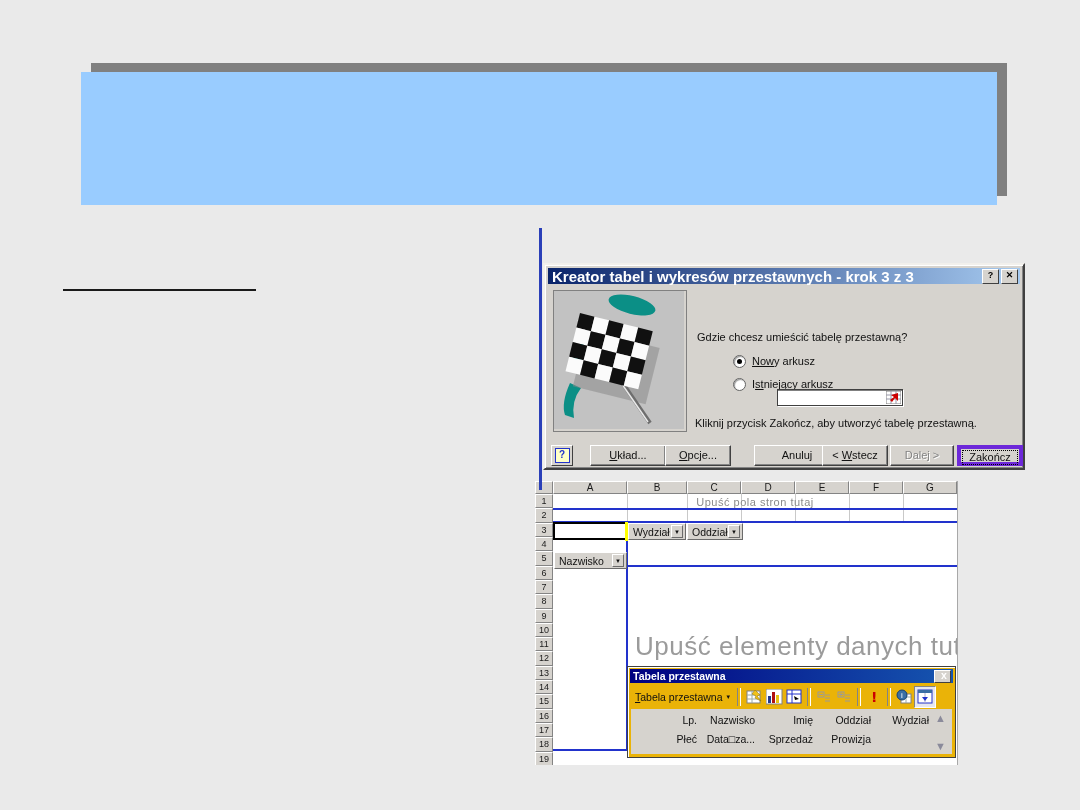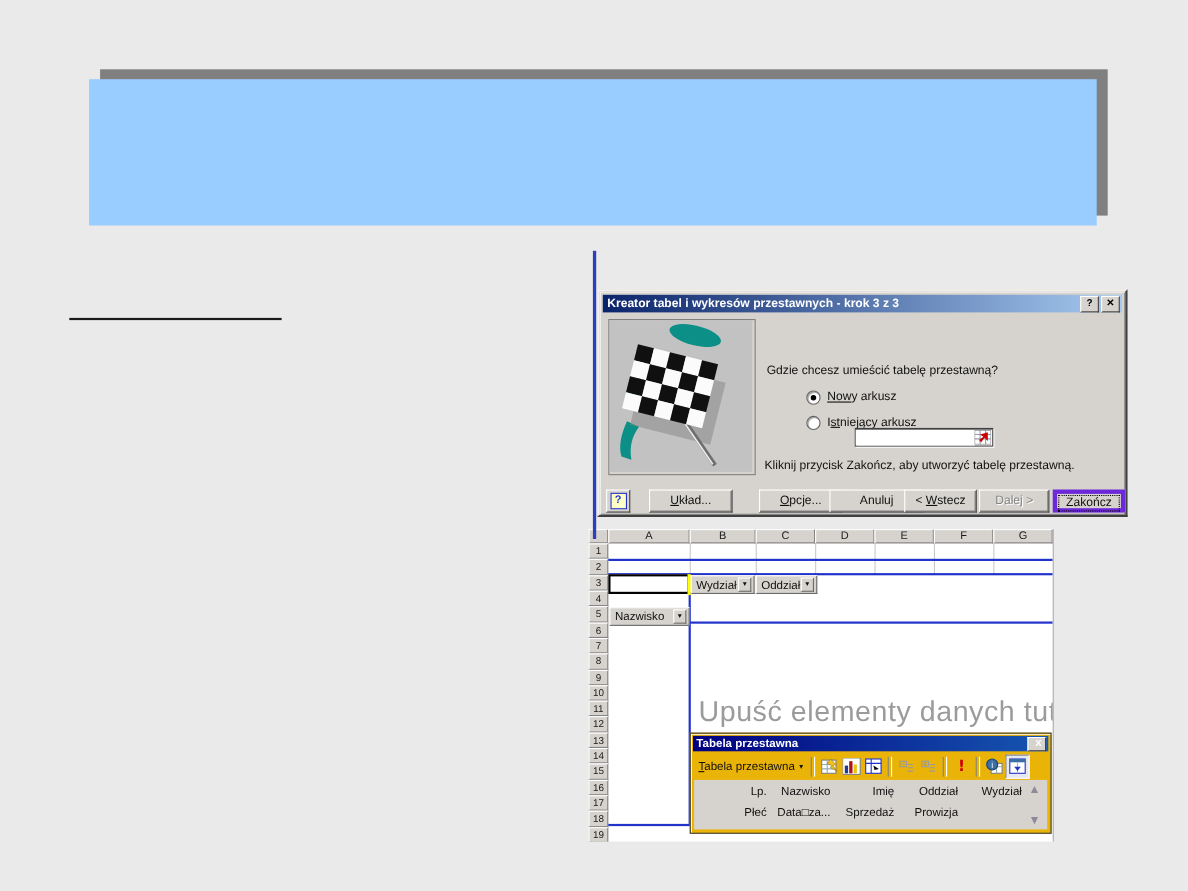--- a/index.html
+++ b/index.html
@@ -62,21 +62,21 @@
   .frow{position:absolute;left:8px;display:flex;}
   .fcell{width:58px;text-align:right;font-size:10.5px;color:#111;white-space:nowrap;}
   .scroll-ar{position:absolute;right:6px;font-size:11px;color:#8a8a9a;}
 
   
   .dlg{position:absolute;left:543px;top:263px;width:482px;height:207px;background:#d6d3ce;
       box-sizing:border-box;border:2px solid;border-color:#f2f0ec #404040 #404040 #f2f0ec;
       box-shadow:inset 1px 1px 0 #fff, inset -1px -1px 0 #848484;z-index:4;}
   .dtitle{position:absolute;left:3px;top:3px;right:3px;height:16px;
       background:linear-gradient(to right,#0a246a,#a6caf0);display:flex;align-items:center;}
-  .dtitle .txt{color:#fff;font-weight:bold;font-size:11px;padding-left:4px;white-space:nowrap;}
+  .dtitle .txt{color:#fff;font-weight:bold;font-size:15px;padding-left:4px;white-space:nowrap;}
   .tbbtn{width:15px;height:13px;background:#d6d3ce;border:1px solid;
       border-color:#fff #404040 #404040 #fff;font-size:9px;font-weight:bold;line-height:11px;
       text-align:center;color:#000;}
   .tbbtn.q{margin-left:auto;margin-right:2px;}
   .tbbtn.x{margin-right:2px;}
   .flagbox{position:absolute;left:8px;top:25px;width:132px;height:140px;border:1px solid #808080;}
   .dq{position:absolute;left:152px;top:66px;font-size:11px;color:#111;text-align:right;}
   .radio{position:absolute;width:11px;height:11px;border-radius:50%;background:#fff;
       border:1px solid #636363;box-shadow:inset 1px 1px 1px #9a9a9a;}
   .radio .dot{position:absolute;left:3px;top:3px;width:5px;height:5px;border-radius:50%;background:#000;}
@@ -144,20 +144,21 @@
       <div class="rh">19</div>
     </div>
 
     <div class="vgl" style="left:92px"></div>
     <div class="vgl" style="left:152px"></div>
     <div class="vgl" style="left:206px"></div>
     <div class="vgl" style="left:260px"></div>
     <div class="vgl" style="left:314px"></div>
     <div class="vgl" style="left:368px"></div>
 
+    <div class="page-hint">Upuść pola stron tutaj</div>
 
     <div class="bl" style="left:18px;top:27px;width:404px;height:2px"></div>
     <div class="bl" style="left:18px;top:40px;width:404px;height:2px"></div>
     <div class="bl" style="left:91px;top:84px;width:331px;height:2px"></div>
     <div class="bl" style="left:91px;top:57px;width:2px;height:213px"></div>
     <div class="bl" style="left:18px;top:268px;width:75px;height:2px"></div>
 
     <div class="sel-cell"></div>
     <div class="sel-accent"></div>
 
@@ -337,21 +338,21 @@
         <polygon points="12,2 12,10 9,7 6,11 4,9 8,6 5,4" fill="#cc0000"></polygon>
       </svg>
     </div>
 
     <div class="dhint">Kliknij przycisk Zakończ, aby utworzyć tabelę przestawną.</div>
 
     <div class="helpbtn">
       <div class="hi">?</div>
     </div>
     <div class="wbtn" style="left:45px;width:76px"><span class="accel">U</span><span>kład...</span></div>
-    <div class="wbtn" style="left:145px;width:76px"><span class="accel">O</span><span>pcje...</span></div>
+    <div class="wbtn" style="left:120px;width:66px"><span class="accel">O</span><span>pcje...</span></div>
     <div class="wbtn" style="left:209px;width:86px">Anuluj</div>
     <div class="wbtn" style="left:277px;width:66px"><span>&lt; </span><span class="accel">W</span><span>stecz</span></div>
     <div class="wbtn disabled" style="left:345px;width:64px">Dalej &gt;</div>
     <div class="wbtn default" style="left:412px;width:66px">
         <span class="focusring">Zakończ</span>
       </div>
   </div>
 
 </div>
 

